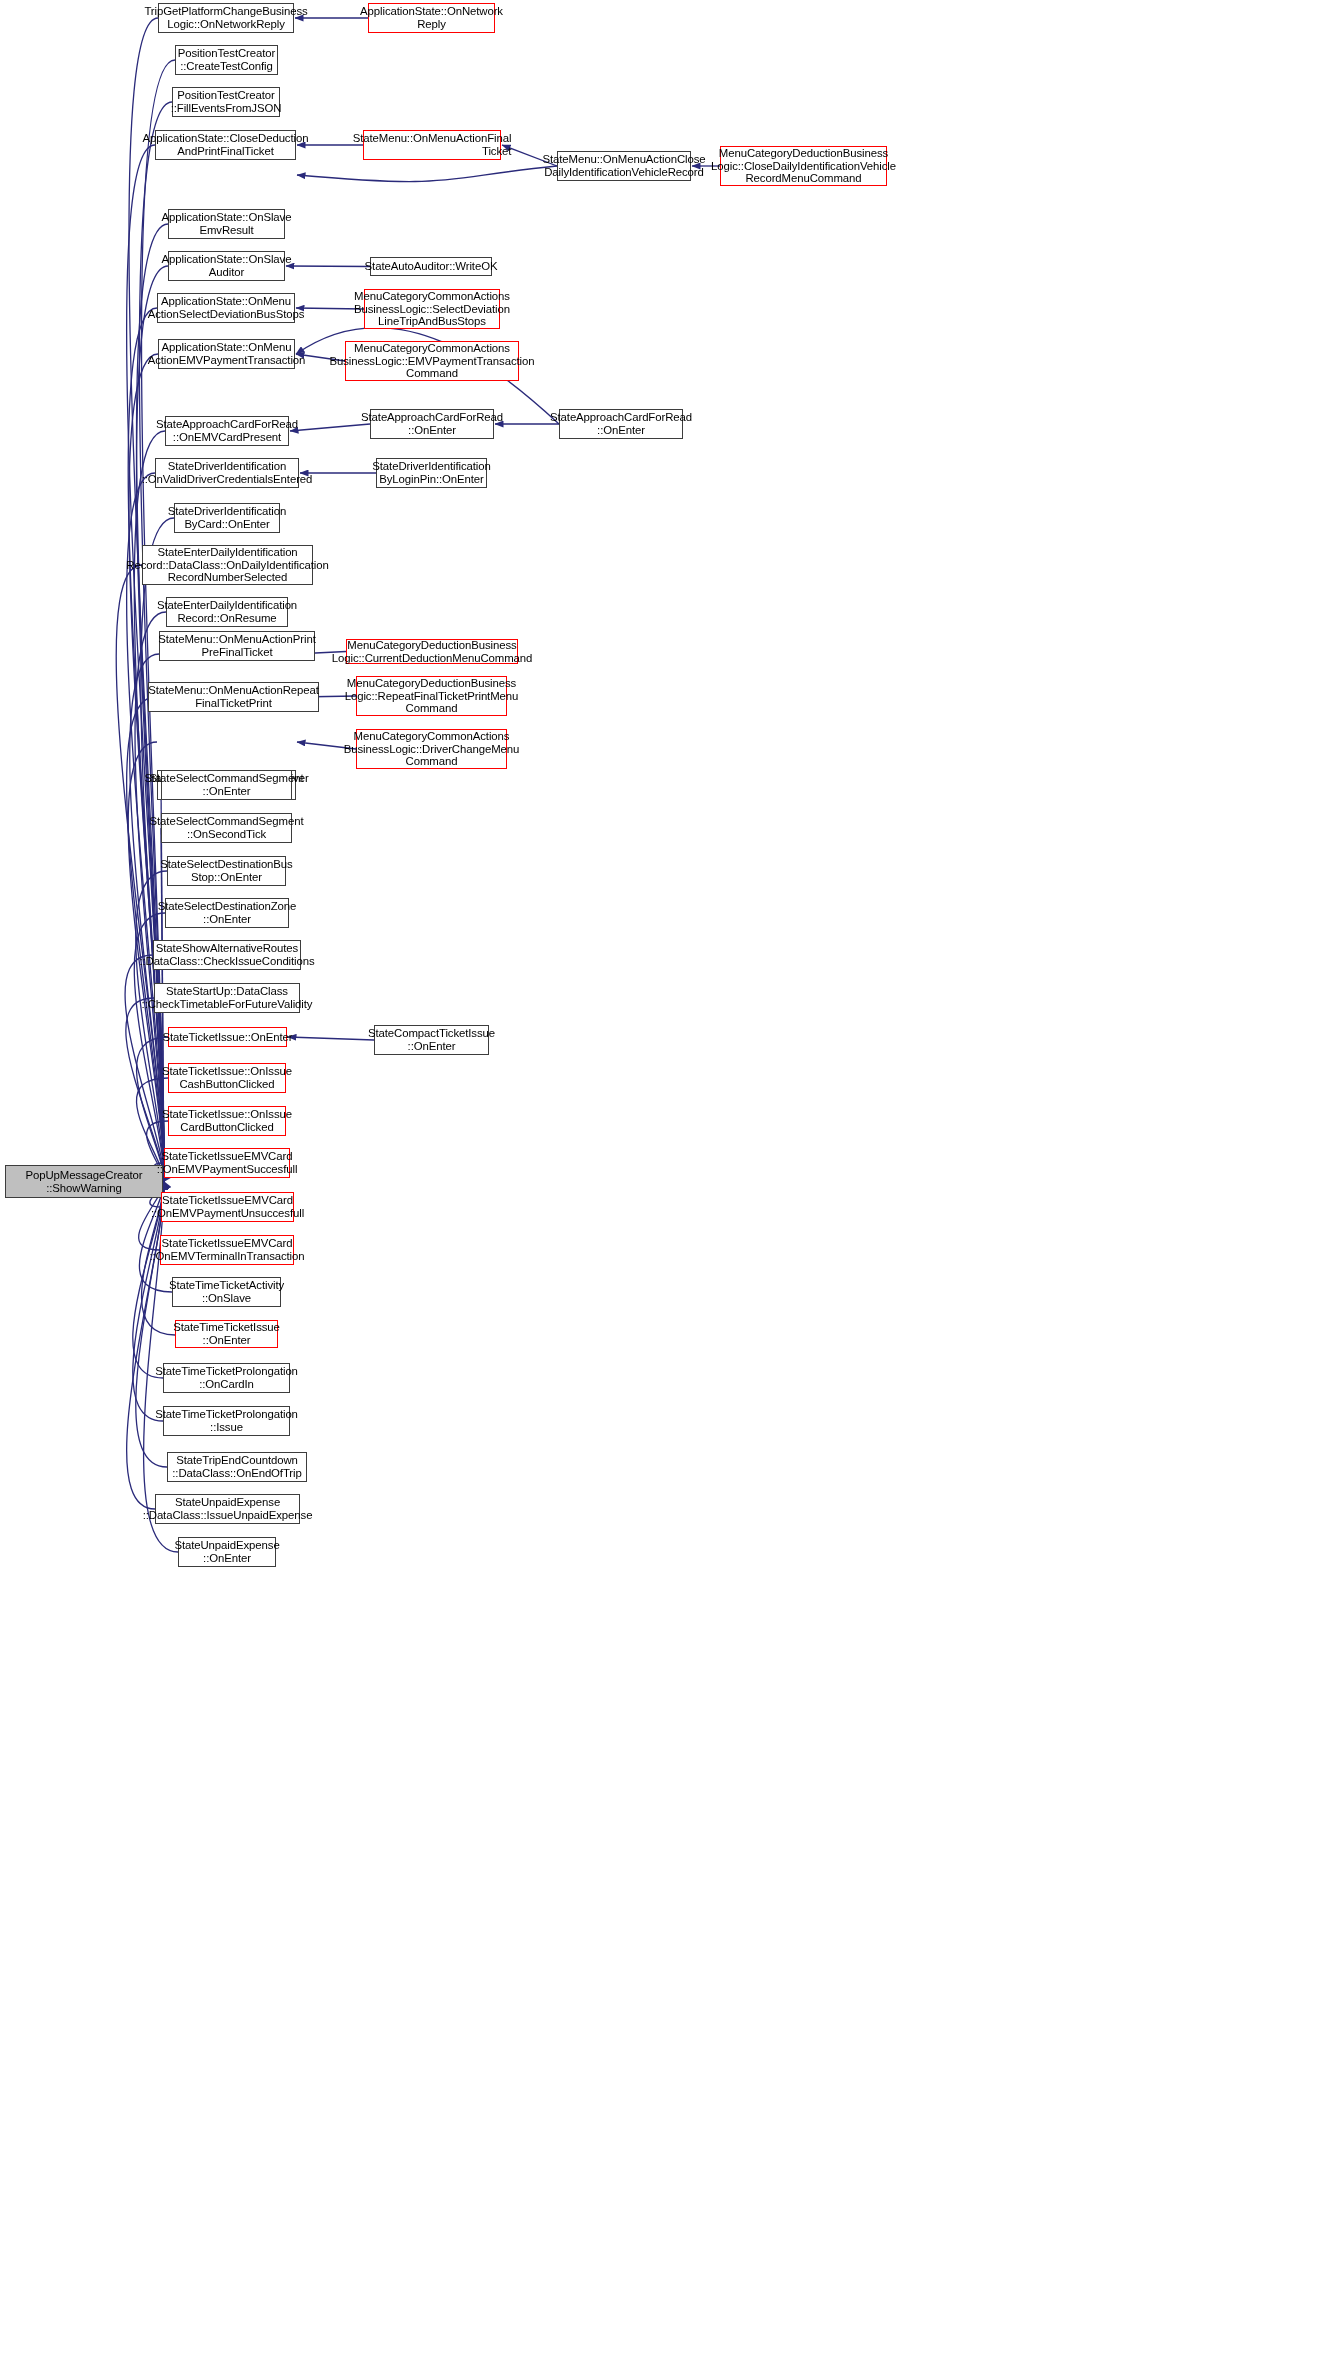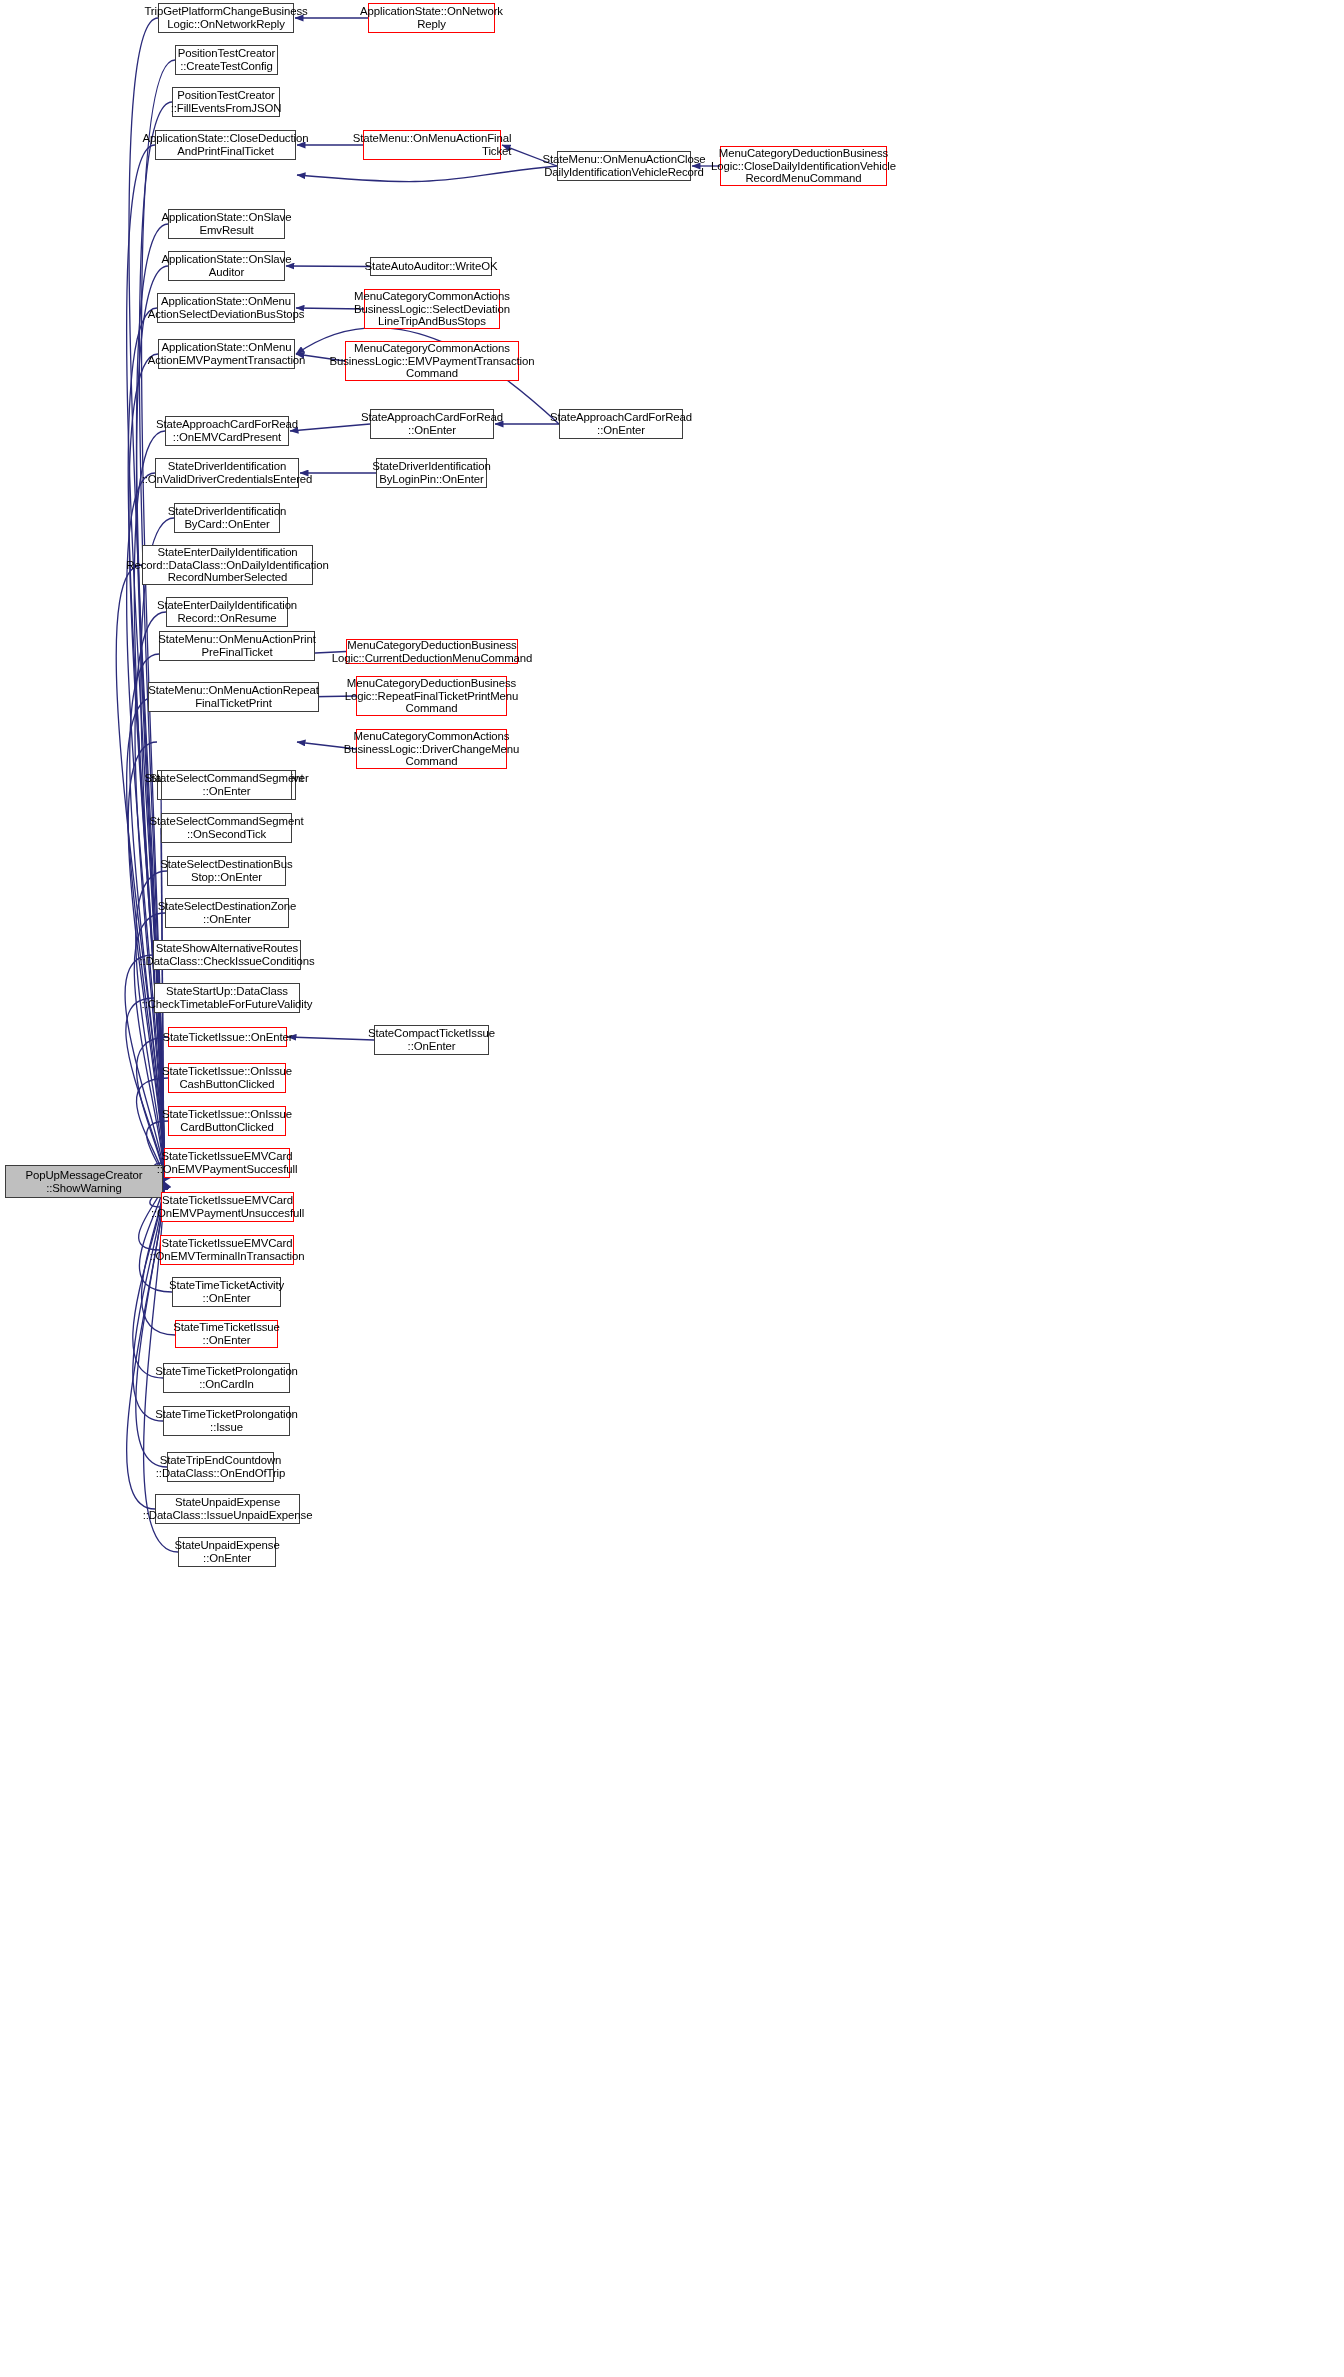--- a/index.html
+++ b/index.html
@@ -148,28 +148,28 @@
 CashButtonClicked</span></div>
       <div class="node red" style="left: 168px; top: 1106px; width: 118px; height: 30px;"><span>StateTicketIssue::OnIssue
 CardButtonClicked</span></div>
       <div class="node red" style="left: 164px; top: 1148px; width: 126px; height: 30px;"><span>StateTicketIssueEMVCard
 ::OnEMVPaymentSuccesfull</span></div>
       <div class="node red" style="left: 161px; top: 1192px; width: 133px; height: 30px;"><span>StateTicketIssueEMVCard
 ::OnEMVPaymentUnsuccesfull</span></div>
       <div class="node red" style="left: 160px; top: 1235px; width: 134px; height: 30px;"><span>StateTicketIssueEMVCard
 ::OnEMVTerminalInTransaction</span></div>
       <div class="node" style="left: 172px; top: 1277px; width: 109px; height: 30px;"><span>StateTimeTicketActivity
-::OnEnter</span></div>
+::OnSlave</span></div>
       <div class="node red" style="left: 175px; top: 1320px; width: 103px; height: 28px;"><span>StateTimeTicketIssue
 ::OnEnter</span></div>
       <div class="node" style="left: 163px; top: 1363px; width: 127px; height: 30px;"><span>StateTimeTicketProlongation
 ::OnCardIn</span></div>
       <div class="node" style="left: 163px; top: 1406px; width: 127px; height: 30px;"><span>StateTimeTicketProlongation
 ::Issue</span></div>
-      <div class="node" style="left: 167px; top: 1452px; width: 107px; height: 30px;"><span>StateTripEndCountdown
+      <div class="node" style="left: 167px; top: 1452px; width: 140px; height: 30px;"><span>StateTripEndCountdown
 ::DataClass::OnEndOfTrip</span></div>
       <div class="node" style="left: 155px; top: 1494px; width: 145px; height: 30px;"><span>StateUnpaidExpense
 ::DataClass::IssueUnpaidExpense</span></div>
       <div class="node" style="left: 178px; top: 1537px; width: 98px; height: 30px;"><span>StateUnpaidExpense
 ::OnEnter</span></div>
       <div class="node red" style="left: 368px; top: 3px; width: 127px; height: 30px;"><span>ApplicationState::OnNetwork
 Reply</span></div>
       <div class="node red" style="left: 363px; top: 130px; width: 138px; height: 30px; text-align: right;"><span>StateMenu::OnMenuActionFinal
 Ticket</span></div>
       <div class="node" style="left: 370px; top: 257px; width: 122px; height: 19px;"><span>StateAutoAuditor::WriteOK</span></div>

